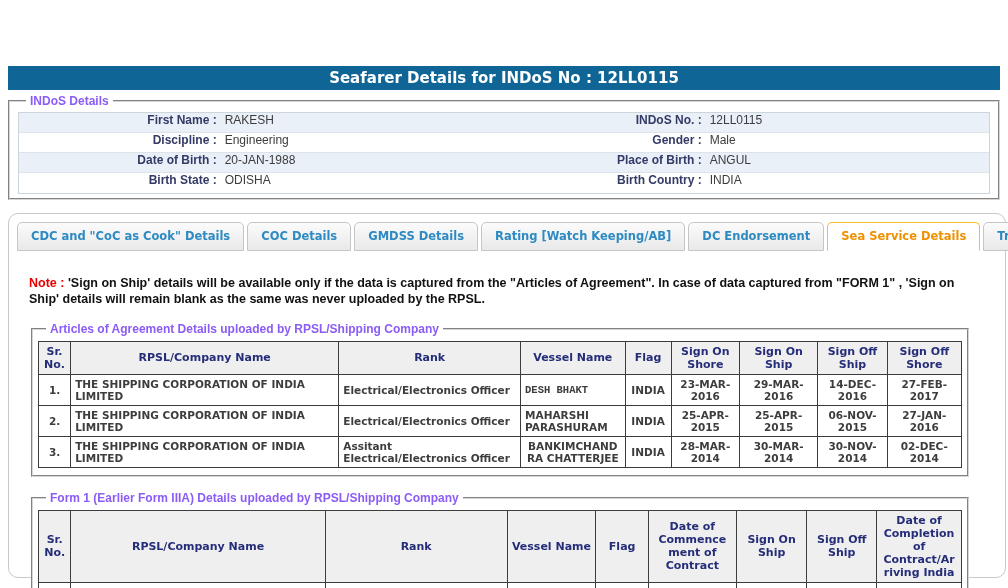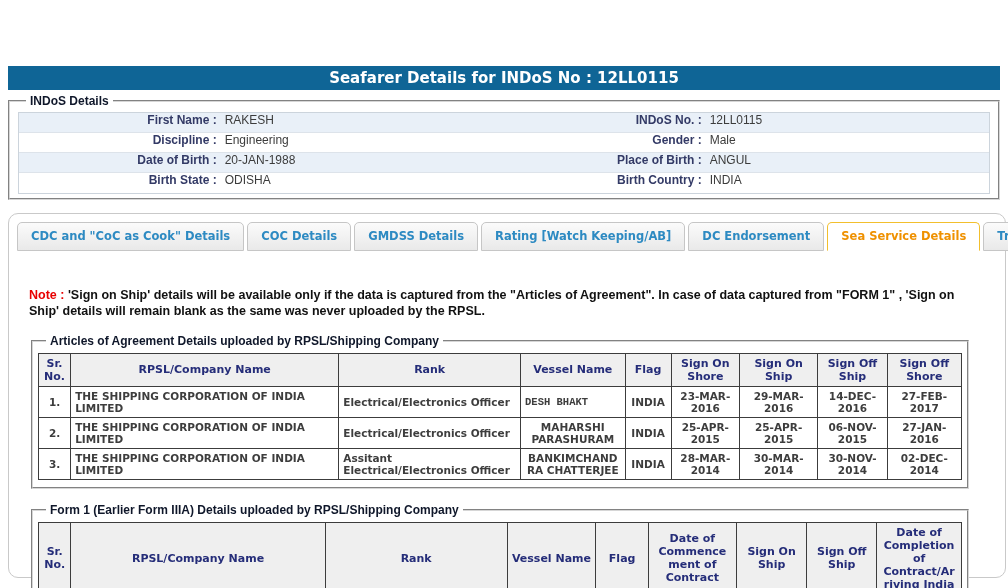--- a/index.html
+++ b/index.html
@@ -7,40 +7,40 @@
   body { font-family:"Liberation Sans", sans-serif; }
   .page { position:relative; width:1008px; height:588px; background:#fff; overflow:hidden; }
 
   
   .title-bar { position:absolute; left:8px; right:8px; top:66px; height:24px;
     background:#0f6596; color:#fff; text-align:center;
     font:bold 15px "DejaVu Sans", sans-serif; line-height:24px; }
 
   
   fieldset { border:2px groove #d6d6d6; }
-  legend { font:bold 12px "Liberation Sans", sans-serif; color:#0f172a; padding:0 4px; margin-left:8px; }
+  legend { font:bold 12px "Liberation Sans", sans-serif; color:#8b5cf6; padding:0 4px; margin-left:8px; }
   .indos-fs { position:absolute; left:8px; right:8px; top:94px; height:106px; padding:4px 8px 6px 8px; background:#fff; }
   .indos-rows { border:1px solid #ccd4dc; }
   .indos-row { display:flex; height:20px; line-height:20px; background:#fff; border-bottom:1px solid #dde3ea; }
   .indos-row:last-child { border-bottom:none; }
   .indos-row.stripe { background:#e9f0f8; }
   .ind-label { width:21%; text-align:right; font:bold 12px "Liberation Sans", sans-serif; color:#333a66; padding-right:6px; }
   .ind-value { width:29%; text-align:left; font:12px "Liberation Sans", sans-serif; color:#3c3c3c; padding-left:2px; }
 
   
   .tab-widget { position:absolute; left:8px; right:2px; top:213px; bottom:10px;
     border:1px solid #c9c9c9; border-radius:10px; background:#fff; }
   .tab-bar { display:flex; gap:3px; padding:8px 0 0 8px; }
   .tab { font:bold 11.5px "DejaVu Sans", sans-serif; color:#2d8ac2; cursor:pointer;
     background:linear-gradient(#fbfbfb,#e9e9e9); border:1px solid #c6c6c6;
     border-radius:5px 5px 0 0; padding:6px 13px 7px 13px; white-space:nowrap; }
   .tab.active { background:#fff; color:#ef9100; border:1px solid #f2bf2d; border-bottom-color:#fff; }
 
   
-  .note { margin:36px 22px 0 20px; font:bold 12.5px "Liberation Sans", sans-serif; color:#111; line-height:1.3; }
+  .note { margin:24px 22px 0 20px; font:bold 12.5px "Liberation Sans", sans-serif; color:#111; line-height:1.3; }
   .note-prefix { color:#e80000; }
 
   
   .tbl-fs { margin:14px 38px 0 22px; padding:3px 5px 7px 5px; background:#fff; }
   table.grid { border-collapse:collapse; table-layout:fixed; width:924px; margin-top:2px;
     font:bold 10.5px "DejaVu Sans", sans-serif; color:#3d3d3d; }
   table.grid th, table.grid td { border:1px solid #3c3c3c; padding:3px 4px; vertical-align:middle; word-wrap:break-word; }
   table.grid th { background:#efefef; color:#252d79; font:bold 11px "DejaVu Sans", sans-serif; text-align:center; }
   table.grid td { background:#fff; height:22px; }
 
@@ -137,21 +137,21 @@
               <td style="text-align: center;">INDIA</td>
               <td style="text-align: center;">23-MAR-2016</td>
               <td style="text-align: center;">29-MAR-2016</td>
               <td style="text-align: center;">14-DEC-2016</td>
               <td style="text-align: center;">27-FEB-2017</td>
             </tr>
             <tr>
               <td style="text-align: center;">2.</td>
               <td style="text-align: left;">THE SHIPPING CORPORATION OF INDIA LIMITED</td>
               <td style="text-align: left;">Electrical/Electronics Officer</td>
-              <td style="text-align: center;">MAHARSHI PARASHURAM</td>
+              <td style="text-align: left;">MAHARSHI PARASHURAM</td>
               <td style="text-align: center;">INDIA</td>
               <td style="text-align: center;">25-APR-2015</td>
               <td style="text-align: center;">25-APR-2015</td>
               <td style="text-align: center;">06-NOV-2015</td>
               <td style="text-align: center;">27-JAN-2016</td>
             </tr>
             <tr>
               <td style="text-align: center;">3.</td>
               <td style="text-align: left;">THE SHIPPING CORPORATION OF INDIA LIMITED</td>
               <td style="text-align: left;">Assitant Electrical/Electronics Officer</td>

